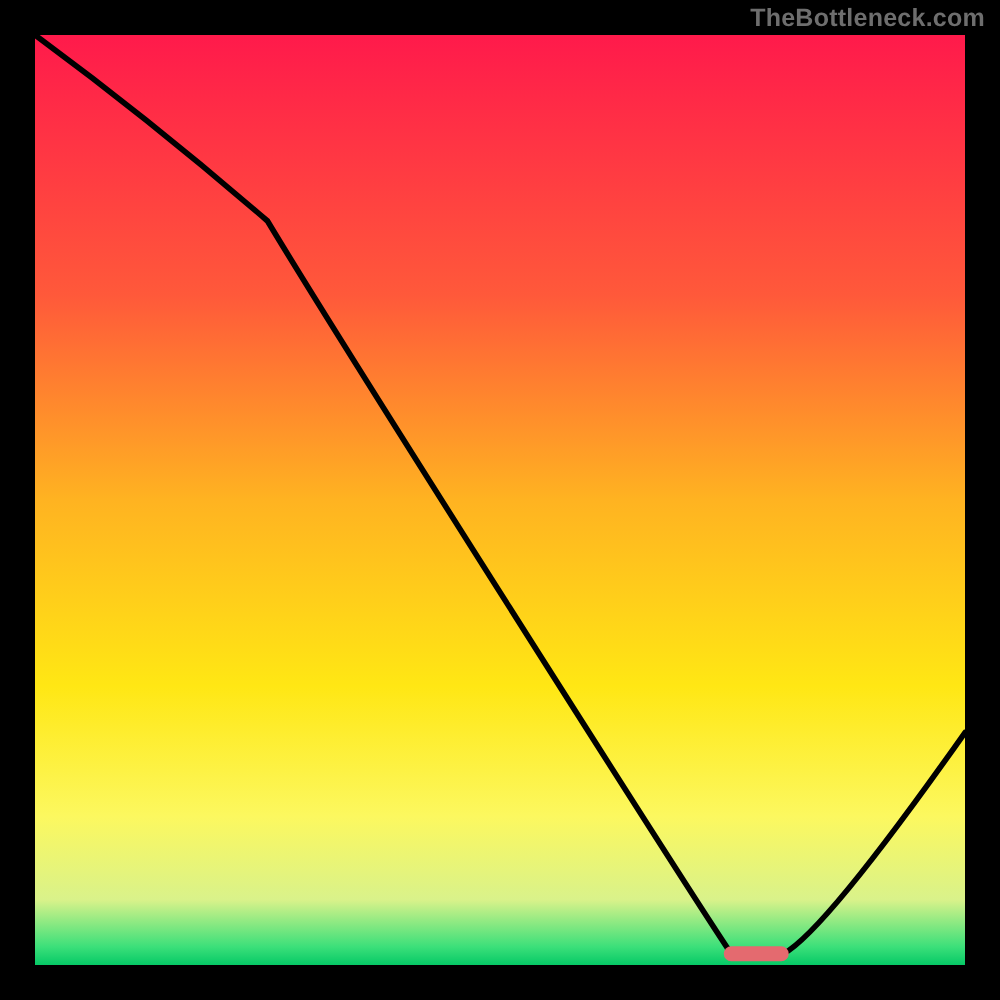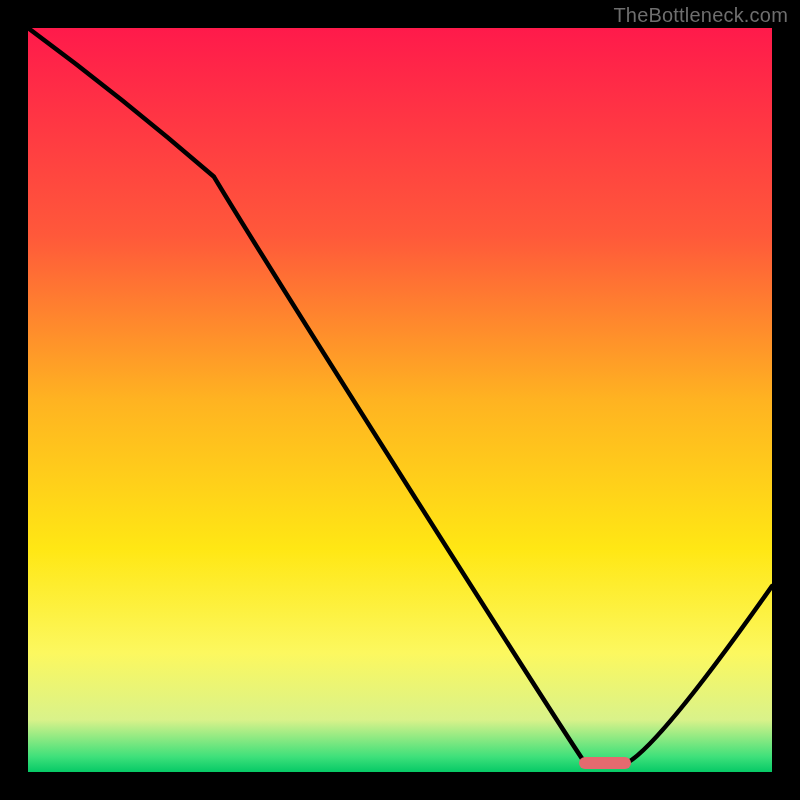--- a/index.html
+++ b/index.html
@@ -46,21 +46,21 @@
     position: absolute;
     height: 12px;
     border-radius: 6px;
   }
   .attribution {
     position: absolute;
     top: 4px;
     right: 12px;
     color: #6e6e6e;
     font-size: 20px;
-    font-weight: 400;
+    font-weight: 700;
     letter-spacing: 0.2px;
   }
 </style>
 </head>
 <body>
 
 <div class="frame">
 
   <div class="attribution">TheBottleneck.com</div>
 

